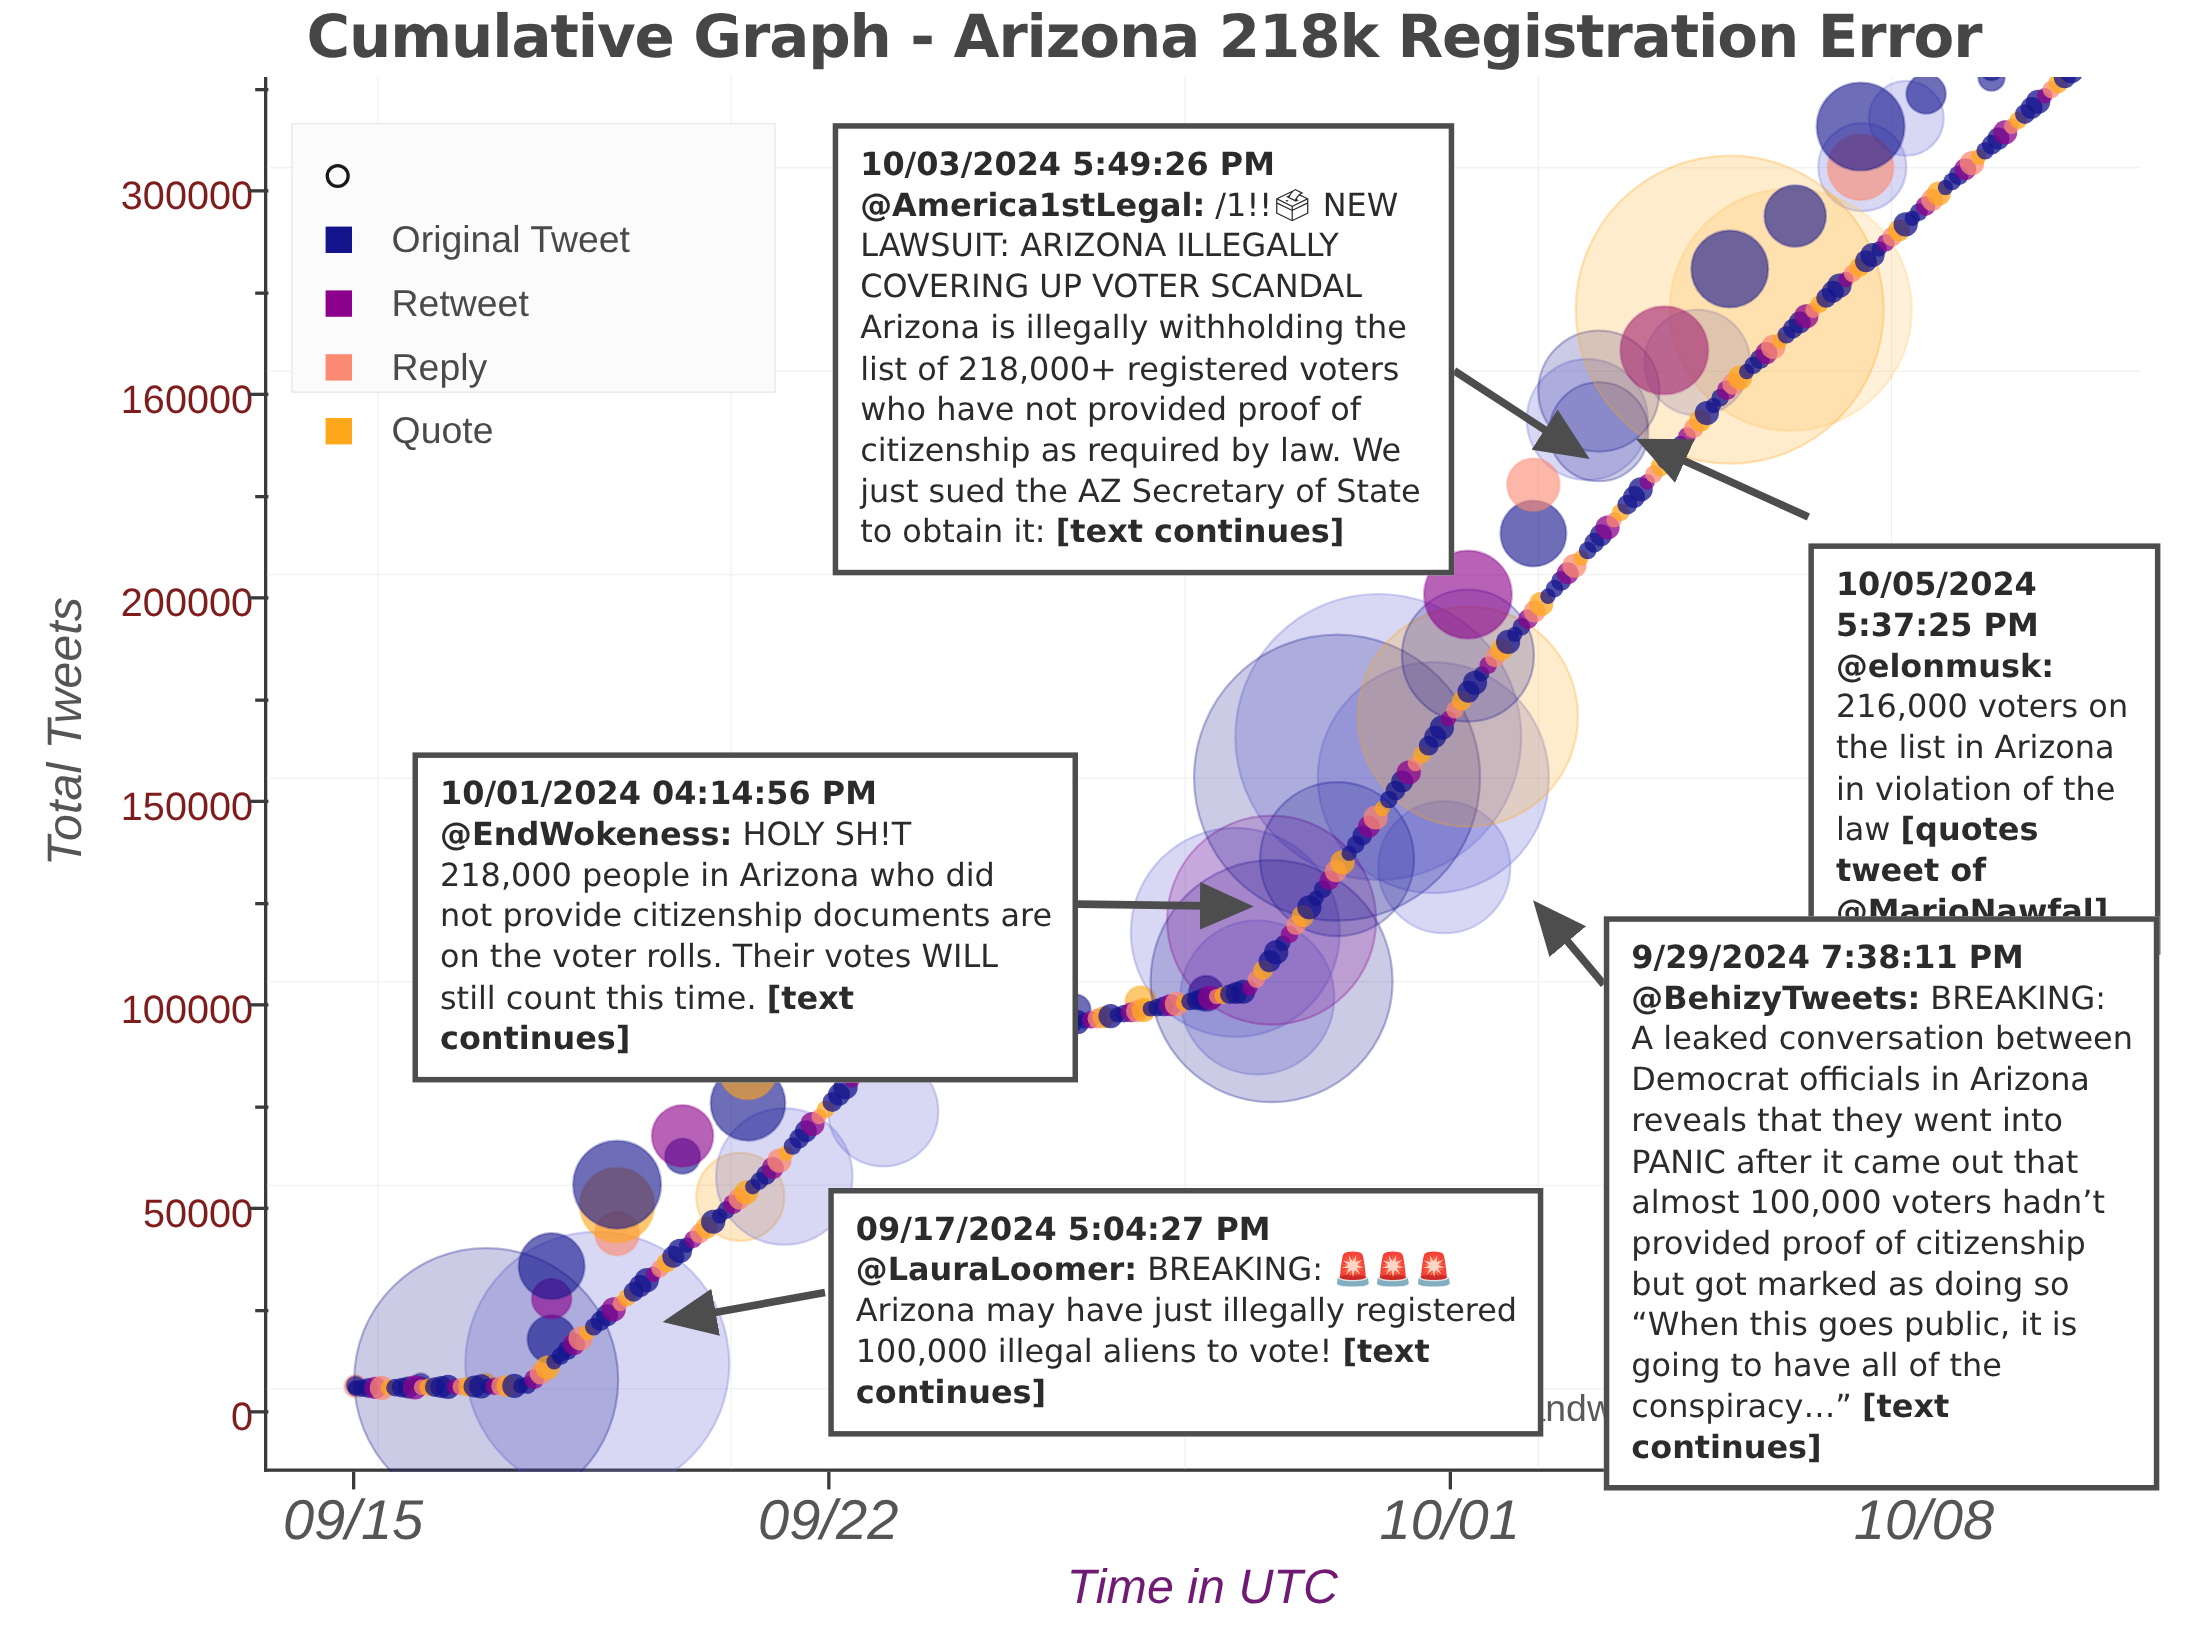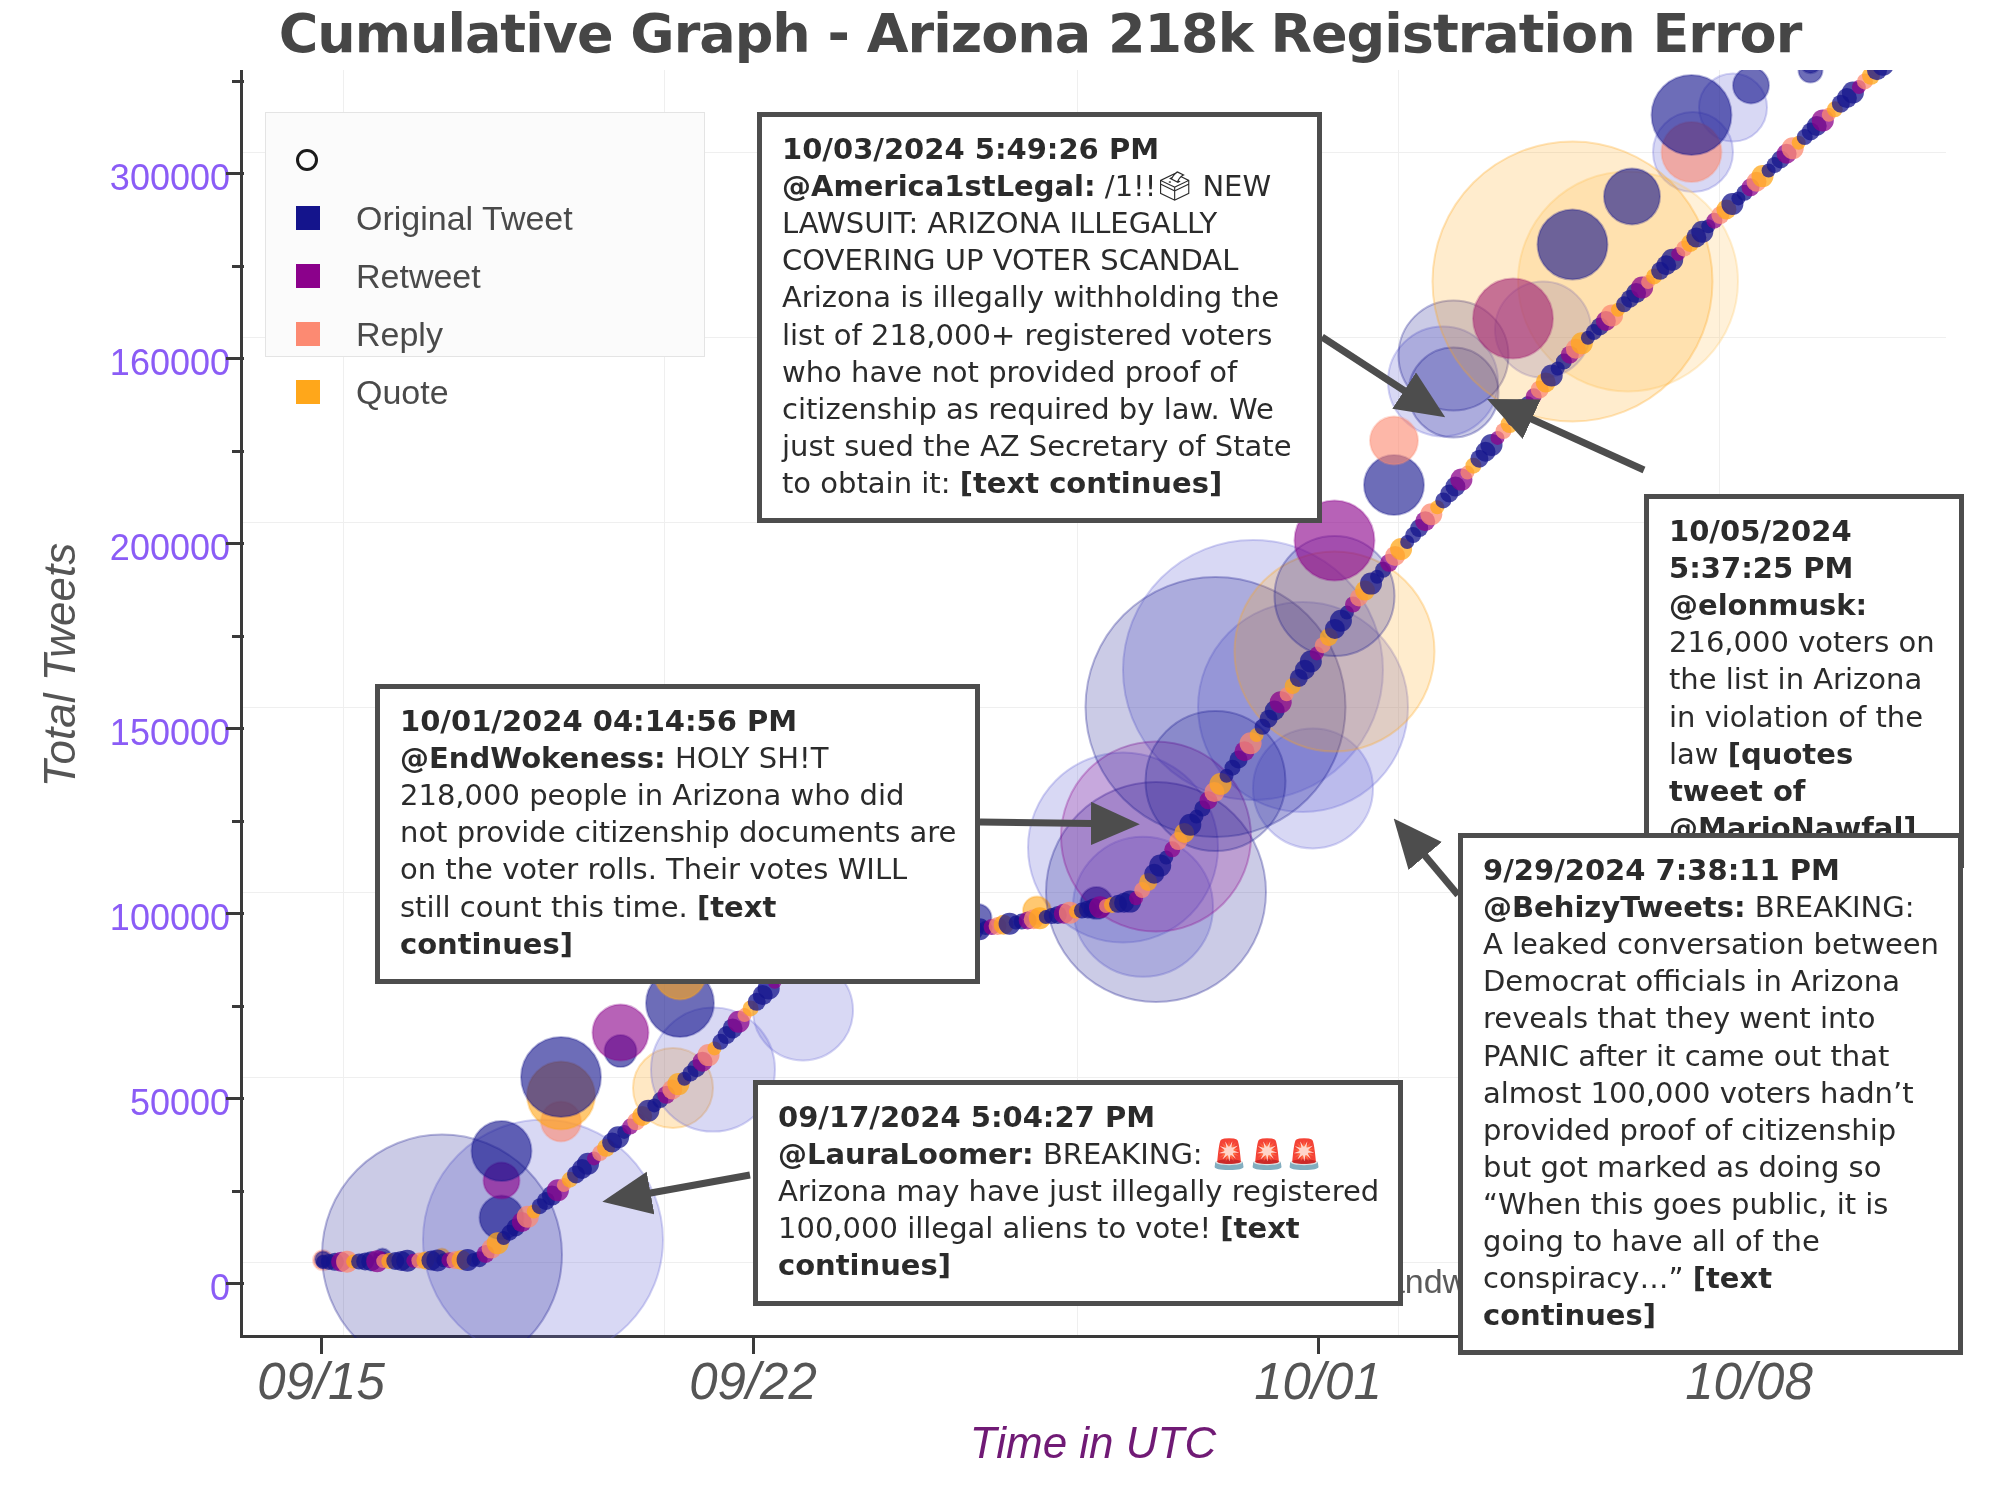--- a/index.html
+++ b/index.html
@@ -31,21 +31,21 @@
     background:#ffffff;
     border-left:3px solid #3a3a3a;
     border-bottom:3px solid #3a3a3a;
     box-sizing:border-box;
   }
   .gridline-h{position:absolute;left:0;width:100%;height:1px;background:#efefef;}
   .gridline-v{position:absolute;top:0;height:100%;width:1px;background:#efefef;}
   .ytick-label{
     position:absolute;
     font-size:36px;
-    color:#8b5cf6;
+    color:#7f1d1d;
     text-align:right;
     width:230px;
     left:0;
     font-family:"Liberation Sans", sans-serif;
   }
   .ytick-major{position:absolute;left:226px;width:18px;height:3px;background:#3a3a3a;}
   .ytick-minor{position:absolute;left:232px;width:12px;height:3px;background:#3a3a3a;}
   .xtick-label{
     position:absolute;
     font-size:51px;

